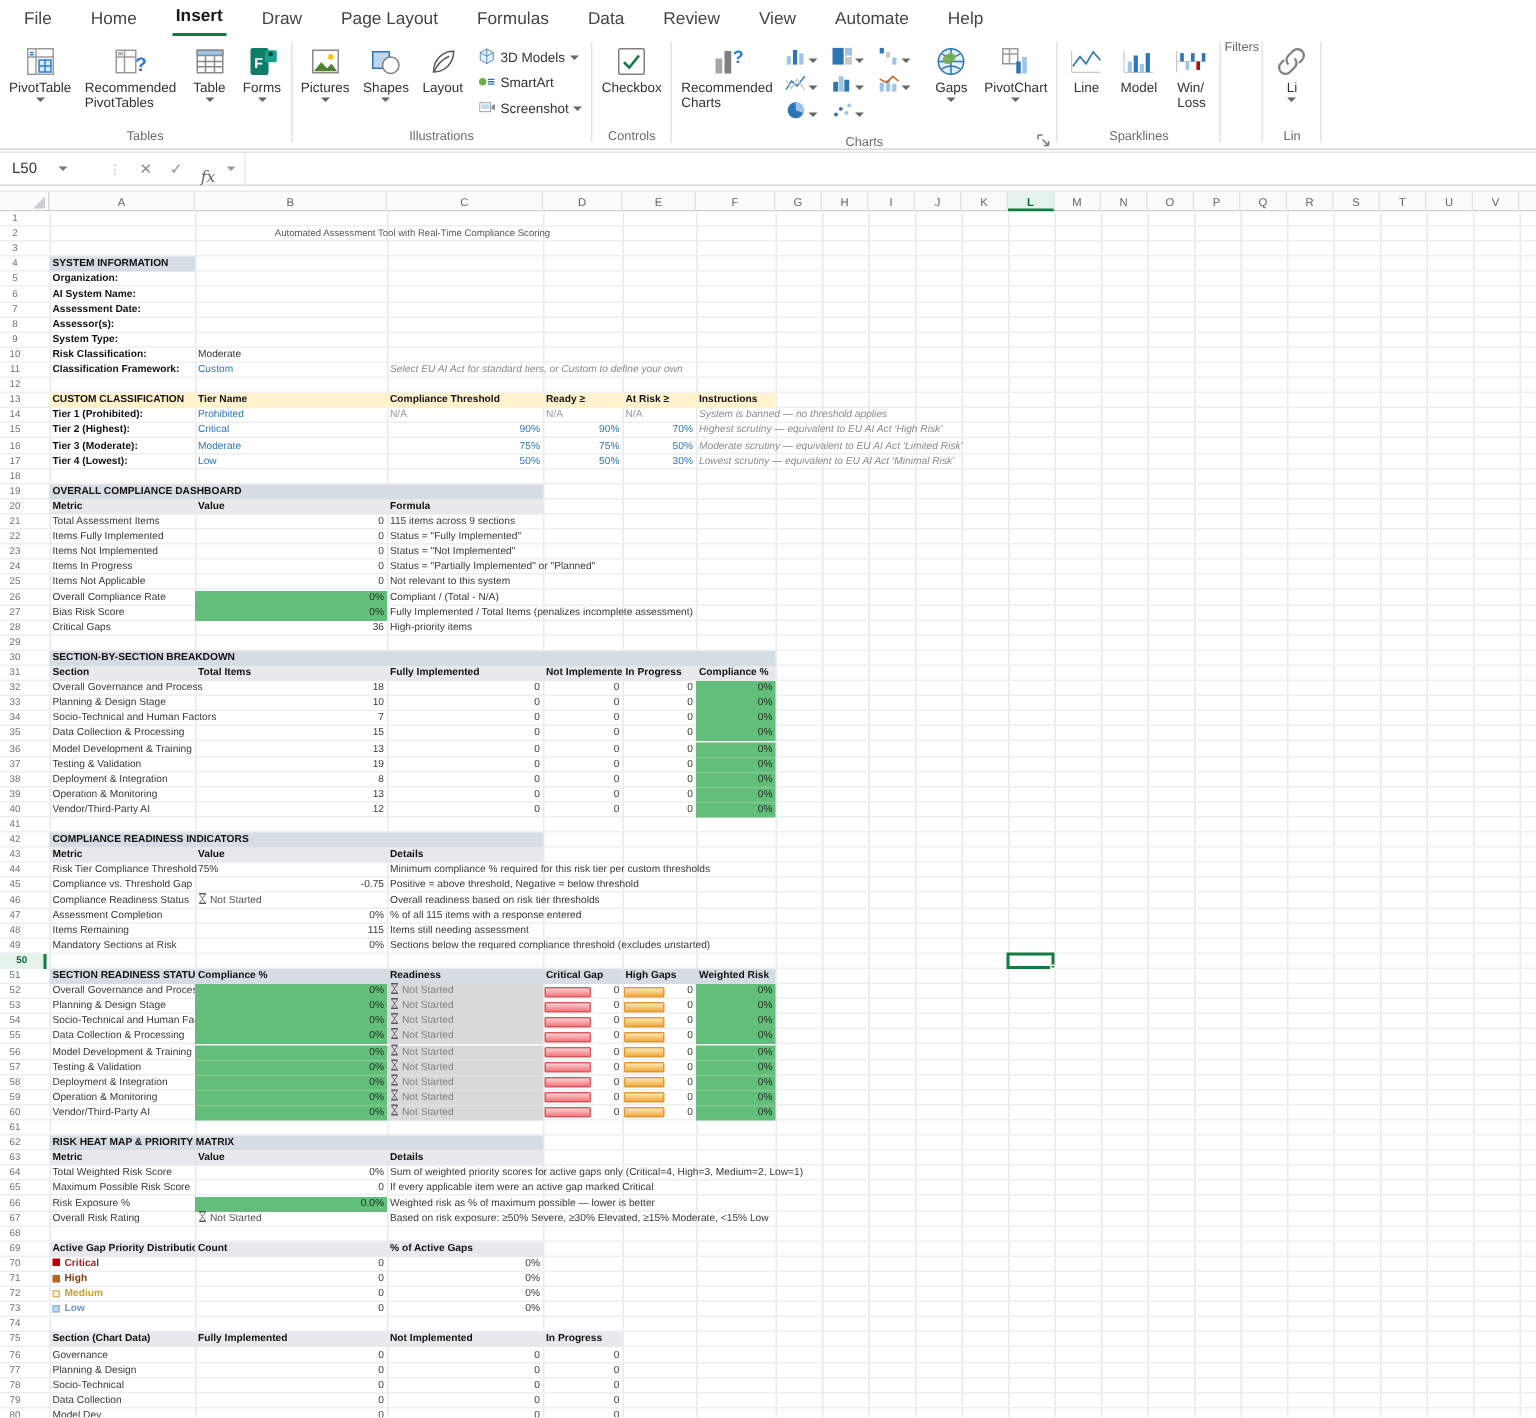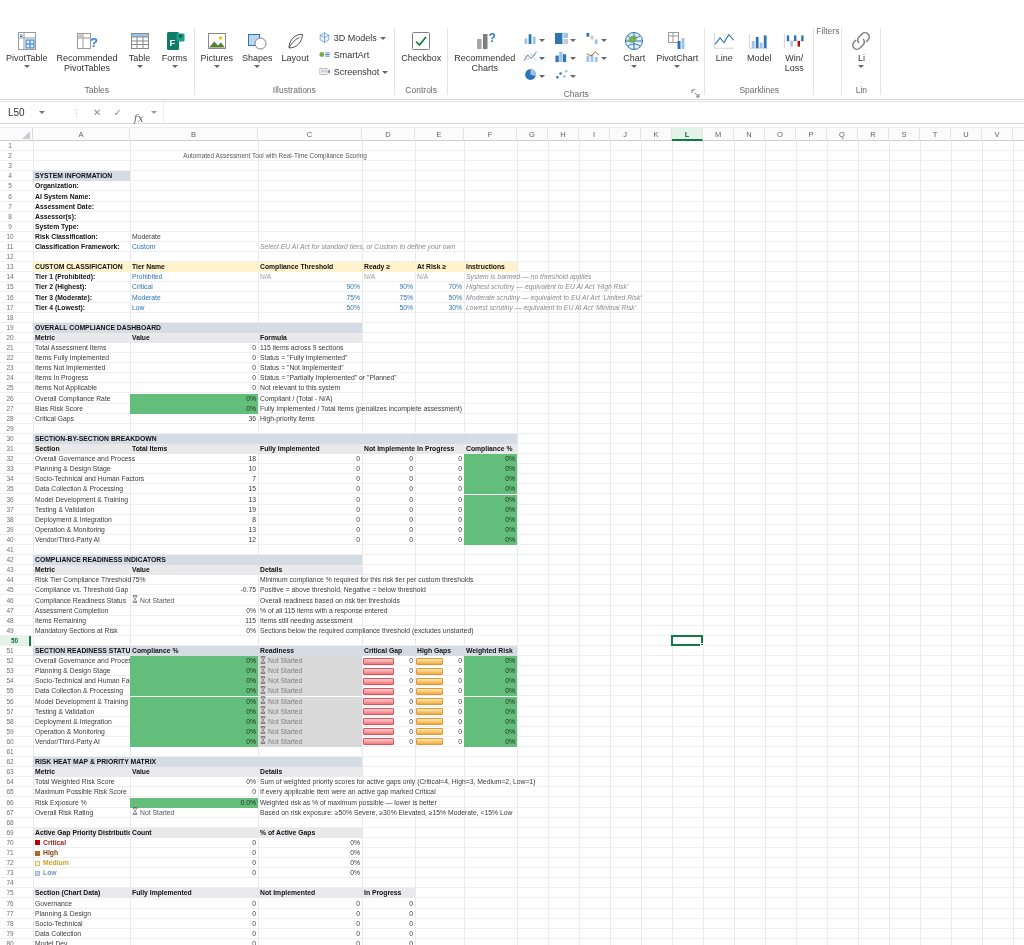--- a/index.html
+++ b/index.html
@@ -17,21 +17,21 @@
   #ribbon { position:absolute; left:0; top:24px; width:1024px; height:76px; background:#fff;
     border-bottom:1px solid #d5d5d5; display:flex; align-items:stretch; overflow:hidden; }
   .group { position:relative; display:flex; flex-direction:column; padding:1px 2px 0 2px; flex:0 0 auto; }
   .group-items { flex:1; display:flex; align-items:flex-start; justify-content:center; gap:1px; padding-top:2px; }
   .group-label { height:15px; text-align:center; font-size:8.5px; color:#6a6a6a; line-height:12px; position:relative; }
   .group-sep { width:1px; background:#e4e4e4; margin:4px 0; flex:0 0 auto; }
   .btn-large { display:flex; flex-direction:column; align-items:center; gap:0px; padding:2px 4px;
     border-radius:3px; min-width:34px; }
   .btn-large .bicon { width:24px; height:24px; }
   .btn-large .bicon svg { width:24px; height:24px; }
-  .blabel { font-size:9px; color:#333; text-align:center; line-height:10px; white-space:pre-line; }
+  .blabel { font-size:9px; color:#333; line-height:10px; white-space:pre-line; }
   .caret { width:0; height:0; border-left:3px solid transparent; border-right:3px solid transparent;
     border-top:3.5px solid #666; margin-top:2px; }
   .smallcol { display:flex; flex-direction:column; gap:2px; padding:3px 2px; }
   .btn-small { display:flex; align-items:center; gap:3px; font-size:9px; color:#333; padding:1px 2px; }
   .btn-small .sicon svg { width:13px; height:13px; display:block; }
   .minigrid { display:grid; grid-template-columns:repeat(3,30px); grid-auto-rows:17px; gap:1px; padding:4px 2px; }
   .btn-mini { display:flex; align-items:center; gap:1px; padding:0 1px; }
   .btn-mini svg { width:15px; height:13px; }
   .dlg-launcher { position:absolute; right:2px; bottom:2px; width:9px; height:9px; }
   .dlg-launcher svg { width:9px; height:9px; display:block; }
@@ -97,20 +97,33 @@
   .p-low { color:#7296B8; font-weight:bold; } .p-low .sq { background:#BDD7EE; border:1px solid #9CB9D4; }
 
   #selbox { position:absolute; border:2px solid #107C41; background:transparent; z-index:6; }
   #selbox .handle { position:absolute; right:-2.5px; bottom:-2.5px; width:3.5px; height:3.5px;
     background:#107C41; border:1px solid #fff; }
 </style>
 </head>
 <body>
 
 <div id="app">
+  <div id="tabs">
+      <div class="tab">File</div>
+      <div class="tab">Home</div>
+      <div class="tab active">Insert</div>
+      <div class="tab">Draw</div>
+      <div class="tab">Page Layout</div>
+      <div class="tab">Formulas</div>
+      <div class="tab">Data</div>
+      <div class="tab">Review</div>
+      <div class="tab">View</div>
+      <div class="tab">Automate</div>
+      <div class="tab">Help</div>
+    </div>
   <div id="ribbon">
       <div class="group">
         <div class="group-items">
           <div class="btn-large">
             <span class="bicon"><svg viewBox="0 0 24 24">
                 <rect x="3.5" y="3.5" width="17" height="17" fill="#fff" stroke="#9b9b9b"></rect>
                 <path d="M9 3.5v17M3.5 9h17" stroke="#9b9b9b" fill="none"></path>
                 <rect x="11" y="11" width="8" height="8" fill="#dce9f7" stroke="#2b7cd3"></rect>
                 <path d="M15 11v8M11 15h8" stroke="#2b7cd3" fill="none"></path>
                 <path d="M5 6h2.5M5 7.5h2.5" stroke="#2b7cd3" fill="none"></path>
@@ -302,21 +315,21 @@
                 </svg></span>
               <span class="caret"></span>
             </div>
           </div>
           <div class="btn-large">
             <span class="bicon"><svg viewBox="0 0 24 24">
                 <circle cx="12" cy="12" r="8.5" fill="#e2eefa" stroke="#2e75b6"></circle>
                 <path d="M12 3.5v17M3.5 12h17M6 7c3.5 2.6 8.5 2.6 12 0M6 17c3.5-2.6 8.5-2.6 12 0" stroke="#2e75b6" fill="none"></path>
                 <path d="M7.5 8.5c2-2 5-2.8 6.8-1s-.3 4.6-2.3 5.6-5.5.8-5.5-1.9c0-1 .2-2 1-2.7z" fill="#70ad47" opacity=".9"></path>
               </svg></span>
-            <div class="blabel">Chart</div>
+            <div class="blabel">Gaps</div>
             <span class="caret"></span>
           </div>
           <div class="btn-large">
             <span class="bicon"><svg viewBox="0 0 24 24">
                 <rect x="3.5" y="3.5" width="10" height="10" fill="#fff" stroke="#9b9b9b"></rect>
                 <path d="M3.5 7h10M8 3.5v10" stroke="#9b9b9b" fill="none"></path>
                 <rect x="12.5" y="12" width="3" height="8" fill="#2e75b6"></rect>
                 <rect x="16.5" y="9" width="3" height="11" fill="#9dc3e6"></rect>
               </svg></span>
             <div class="blabel">PivotChart</div>

